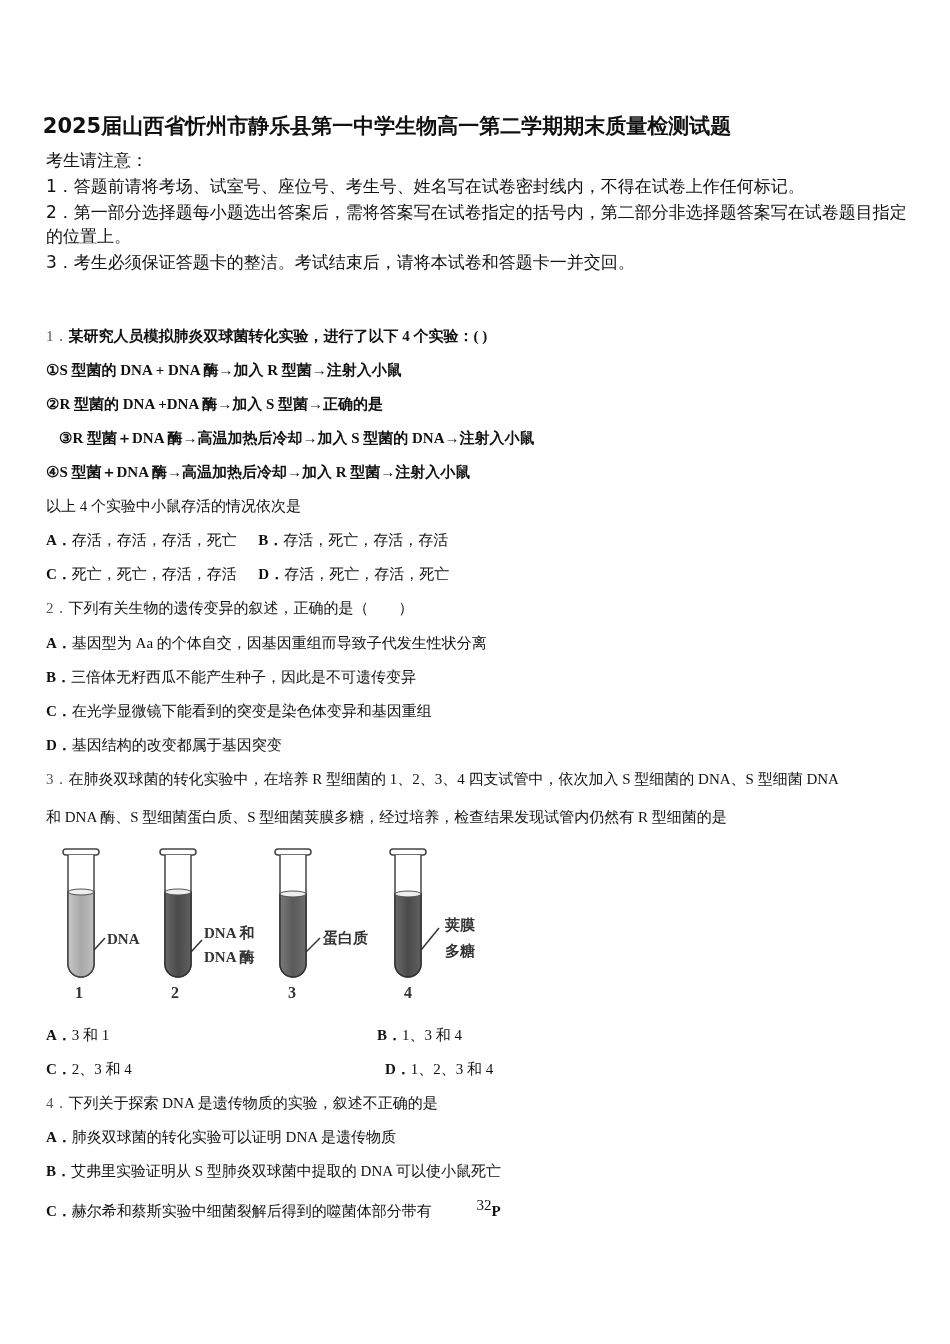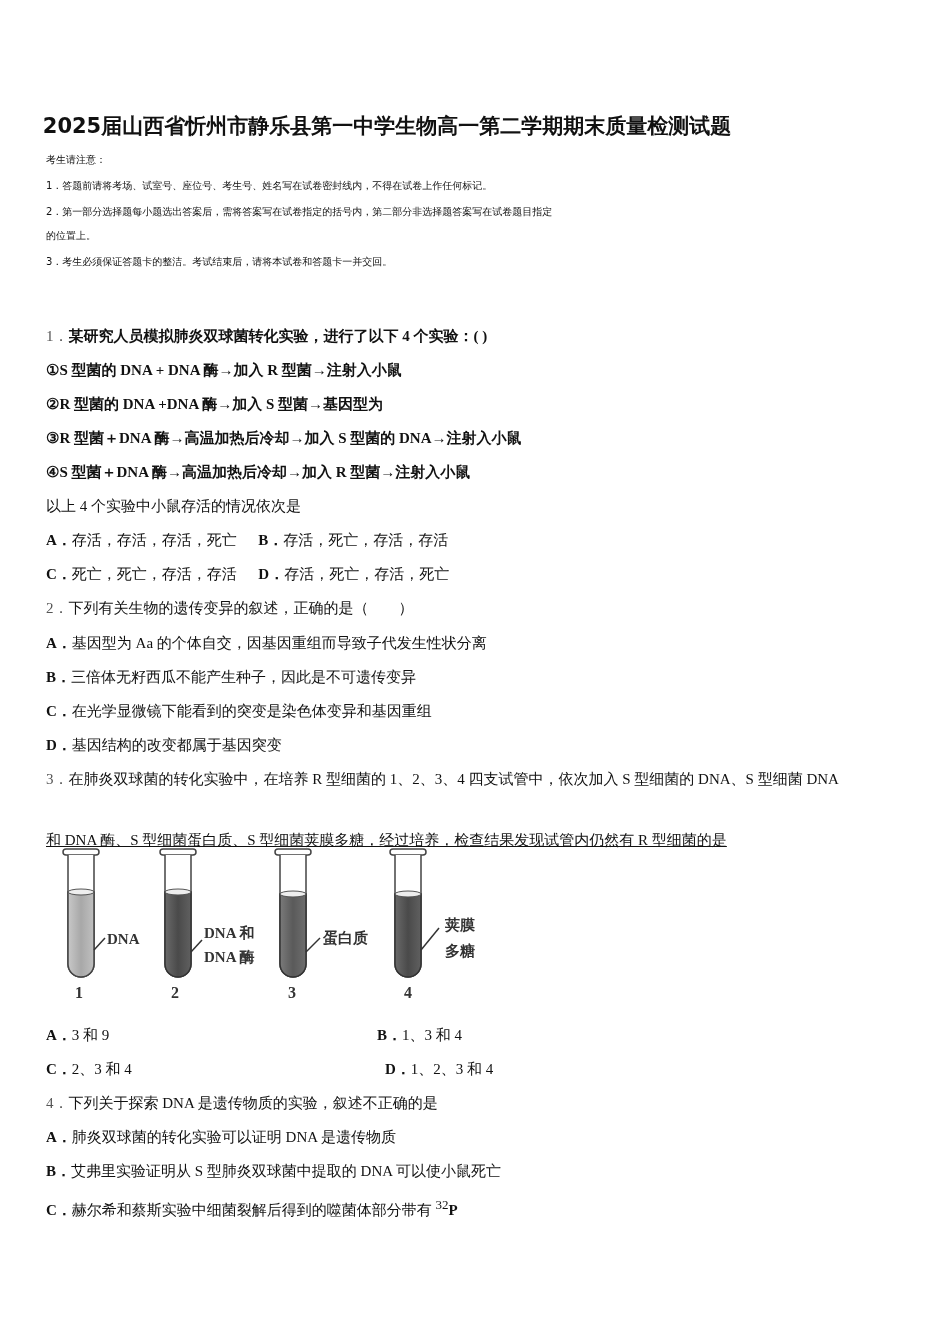--- a/index.html
+++ b/index.html
@@ -6,25 +6,25 @@
     body { width: 950px; height: 1344px; position: relative; overflow: hidden; color: #111; }
     .page { position: absolute; left: 0; top: 0; width: 950px; height: 1344px; }
     .title {
       position: absolute; left: 0; top: 112px; width: 774px; text-align: center;
       font-family: "DejaVu Sans", sans-serif; font-weight: bold; font-size: 21px; letter-spacing: 0px;
     }
     .line {
       position: absolute; left: 46px; white-space: nowrap;
       font-family: "Liberation Serif", serif; font-size: 15px; line-height: 20px;
     }
-    .notice { font-family: "DejaVu Sans", sans-serif; font-size: 10px; }
+    .notice { font-family: "DejaVu Sans", sans-serif; font-size: 17px; }
     .b { font-weight: bold; }
     .num { color: #555; font-weight: normal; }
     .opt-right { position: absolute; left: 377px; }
-    sup { font-size: 13px; }
+    sup { font-size: 15px; margin-left: 41px; }
     .figure { position: absolute; left: 55px; top: 846px; width: 450px; height: 160px; }
     .tube-label { font-family: "Liberation Serif", serif; font-size: 15px; font-weight: bold; fill: #333; }
     .tube-num { font-family: "Liberation Serif", serif; font-size: 16px; font-weight: bold; fill: #333; }
   </style>
 </head>
 <body>
 
 <div class="page">
 
   <div class="title">2025届山西省忻州市静乐县第一中学生物高一第二学期期末质量检测试题</div>
@@ -36,22 +36,22 @@
     <div class="line notice" style="top:226px;">的位置上。</div>
     <div class="line notice" style="top:252px;text-align:center;">3．考生必须保证答题卡的整洁。考试结束后，请将本试卷和答题卡一并交回。</div>
   </div>
 
 
   <div>
     <div class="line b" style="top:326px;">
       <span class="num">1．</span><span>某研究人员模拟肺炎双球菌转化实验，进行了以下 4 个实验：( )</span>
     </div>
     <div class="line b" style="top:360px;">①S 型菌的 DNA + DNA 酶→加入 R 型菌→注射入小鼠</div>
-    <div class="line b" style="top:394px;">②R 型菌的 DNA +DNA 酶→加入 S 型菌→基因型为</div>
-    <div class="line b" style="top:428px;">③R 型菌＋DNA 酶→高温加热后冷却→加入 S 型菌的 DNA→注射入小鼠</div>
+    <div class="line b" style="top:394px;">②R 型菌的 DNA +DNA 酶→加入 S 型菌→正确的是</div>
+    <div class="line b" style="top:428px;margin-left:13px;">③R 型菌＋DNA 酶→高温加热后冷却→加入 S 型菌的 DNA→注射入小鼠</div>
     <div class="line b" style="top:462px;">④S 型菌＋DNA 酶→高温加热后冷却→加入 R 型菌→注射入小鼠</div>
     <div class="line" style="top:496px;">以上 4 个实验中小鼠存活的情况依次是</div>
     <div class="line" style="top:530px;">
       <span><span class="b">A．</span><span>存活，存活，存活，死亡</span></span>
       <span style="display:inline-block;width:14px;"></span>
       <span><span class="b">B．</span><span>存活，死亡，存活，存活</span></span>
     </div>
     <div class="line" style="top:564px;">
       <span><span class="b">C．</span><span>死亡，死亡，存活，存活</span></span>
       <span style="display:inline-block;width:14px;"></span>
@@ -66,21 +66,21 @@
     <div class="line" style="top:633px;"><span class="b">A．</span><span>基因型为 Aa 的个体自交，因基因重组而导致子代发生性状分离</span></div>
     <div class="line" style="top:667px;"><span class="b">B．</span><span>三倍体无籽西瓜不能产生种子，因此是不可遗传变异</span></div>
     <div class="line" style="top:701px;"><span class="b">C．</span><span>在光学显微镜下能看到的突变是染色体变异和基因重组</span></div>
     <div class="line" style="top:735px;"><span class="b">D．</span><span>基因结构的改变都属于基因突变</span></div>
   </div>
 
   <div>
     <div class="line" style="top:769px;">
       <span class="num">3．</span><span>在肺炎双球菌的转化实验中，在培养 R 型细菌的 1、2、3、4 四支试管中，依次加入 S 型细菌的 DNA、S 型细菌 DNA</span>
     </div>
-    <div class="line" style="top:830px;text-decoration:underline;">和 DNA 酶、S 型细菌蛋白质、S 型细菌荚膜多糖，经过培养，检查结果发现试管内仍然有 R 型细菌的是</div>
+    <div class="line" style="top:807px;">和 DNA 酶、S 型细菌蛋白质、S 型细菌荚膜多糖，经过培养，检查结果发现试管内仍然有 R 型细菌的是</div>
 
     <div class="figure">
       <svg width="450" height="160" viewBox="0 0 450 160" xmlns="http://www.w3.org/2000/svg">
         <defs>
           <linearGradient id="g1" x1="0" x2="1" y1="0" y2="0">
             <stop offset="0" stop-color="#c8c8c8"></stop>
               <stop offset="0.5" stop-color="#a8a8a8"></stop>
               <stop offset="1" stop-color="#c0c0c0"></stop>
           </linearGradient>
           <linearGradient id="g2" x1="0" x2="1" y1="0" y2="0">
@@ -133,21 +133,21 @@
           <ellipse cx="353" cy="48" rx="13" ry="3" fill="#eee" stroke="#555" stroke-width="1"></ellipse>
           <path d="M366 104 L384 82" stroke="#333" stroke-width="1.5" fill="none"></path>
           <text class="tube-label" x="390" y="84">荚膜</text>
           <text class="tube-label" x="390" y="110">多糖</text>
           <text class="tube-num" x="349" y="152">4</text>
         </g>
       </svg>
     </div>
 
     <div class="line" style="top:1025px;">
-      <span><span class="b">A．</span><span>3 和 9</span></span>
+      <span><span class="b">A．</span><span>3 和 1</span></span>
       <span class="opt-right" style="left:331px;"><span class="b">B．</span><span>1、3 和 4</span></span>
     </div>
     <div class="line" style="top:1059px;">
       <span><span class="b">C．</span><span>2、3 和 4</span></span>
       <span class="opt-right" style="left:331px;margin-left:8px;"><span class="b">D．</span><span>1、2、3 和 4</span></span>
     </div>
   </div>
 
   <div>
     <div class="line" style="top:1093px;">

